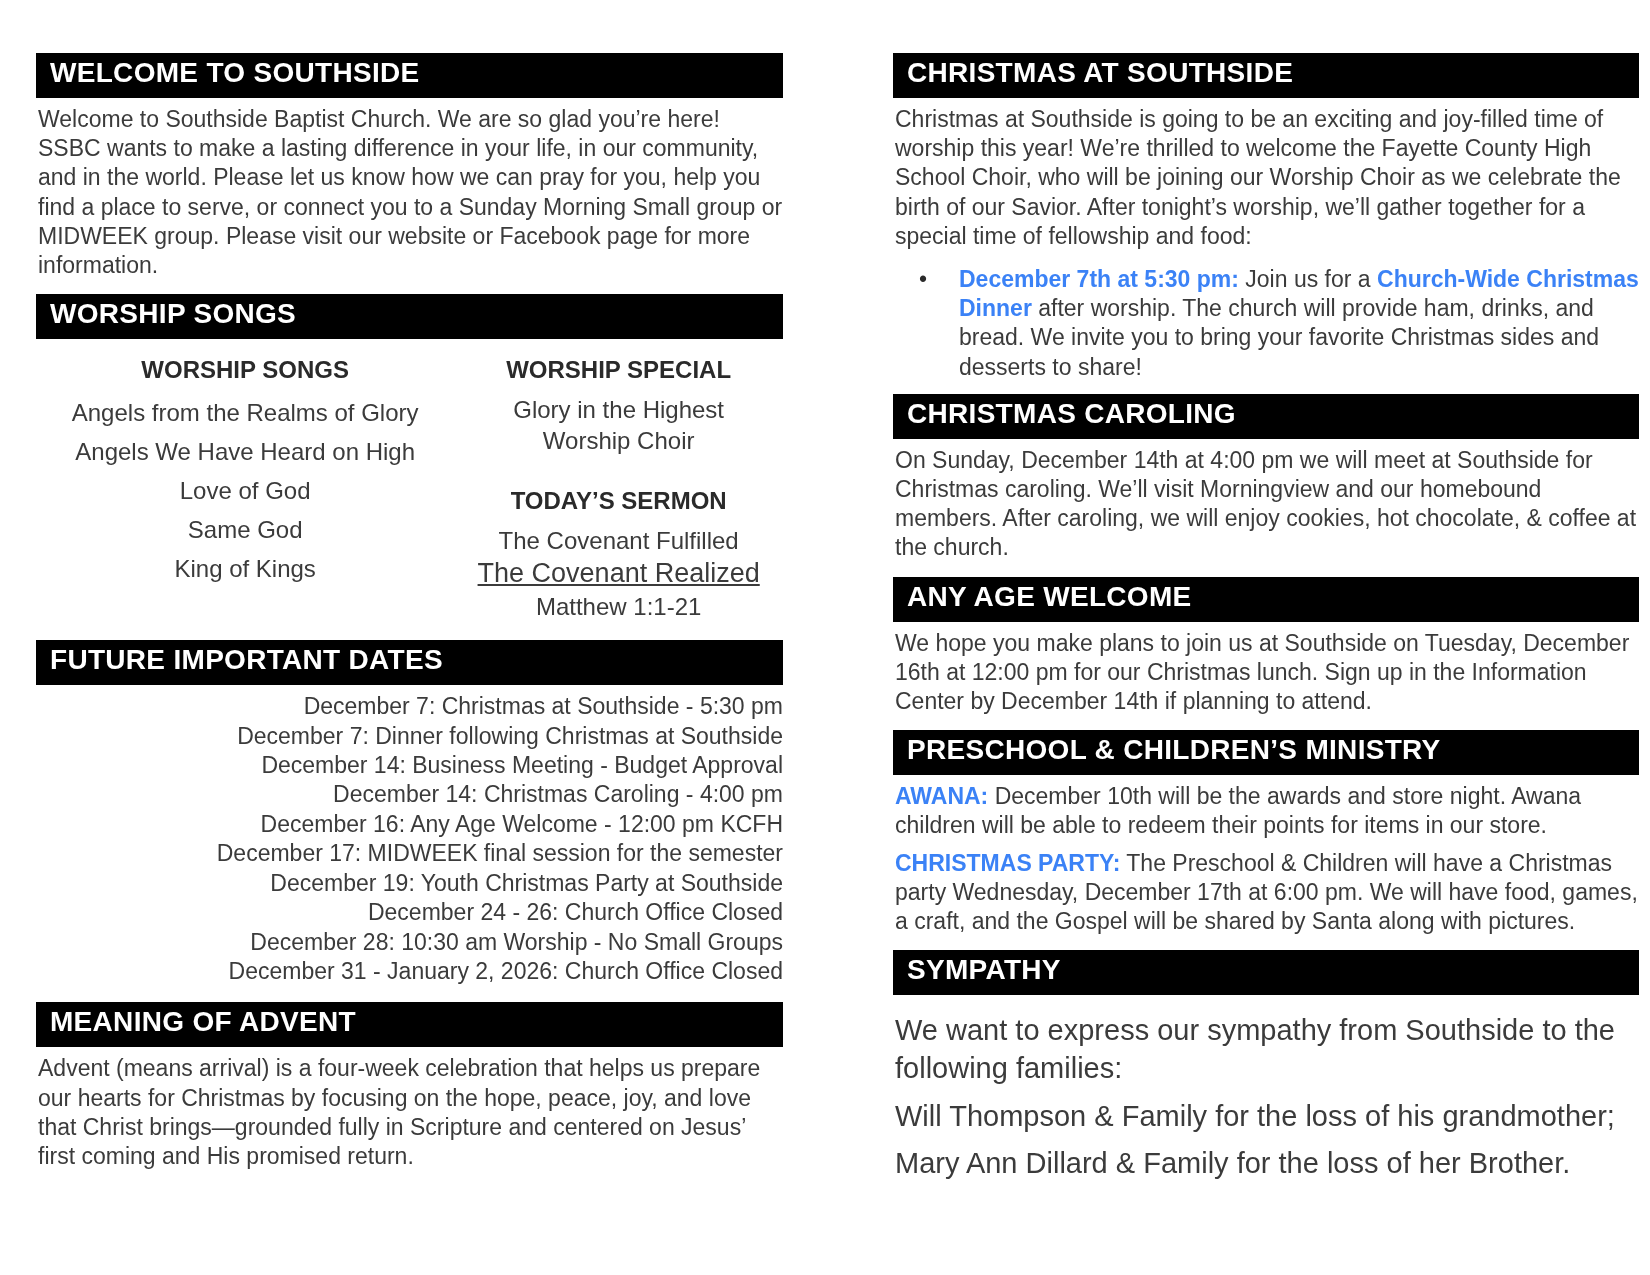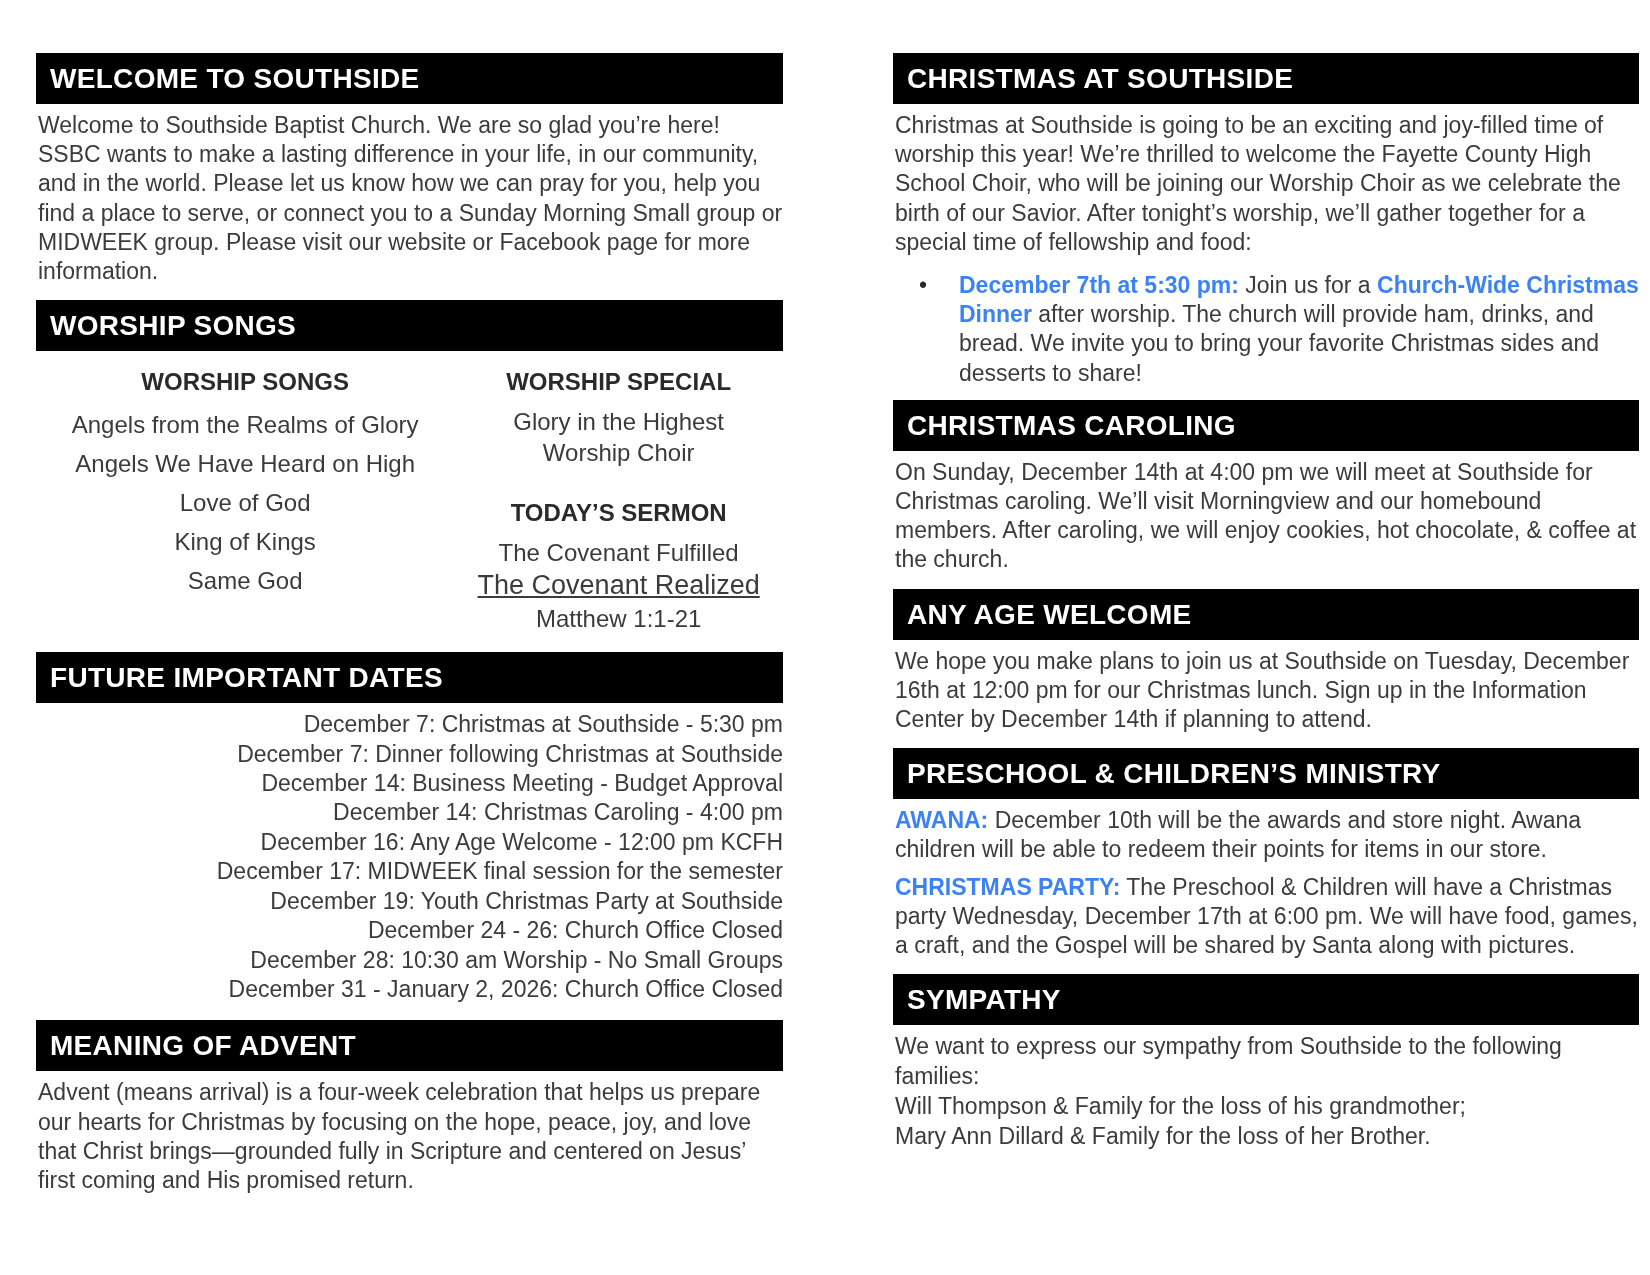--- a/index.html
+++ b/index.html
@@ -16,21 +16,21 @@
   .col { position:absolute; top:53px; }
   .col-left  { left:36px;  width:747px; }
   .col-right { left:893px; width:746px; }
 
   .bar {
     background:#000000;
     color:#ffffff;
     font-weight:700;
     font-size:28px;
     letter-spacing:0.3px;
-    padding:10px 14px 9px 14px;
+    padding:4px 14px 9px 14px;
     margin-bottom:5px;
   }
   .sec { margin-bottom:8px; }
 
   .body-text { font-size:23px; line-height:1.27; padding:2px 0 6px 2px; }
 
   
   .worship-grid { display:flex; padding:8px 0 10px 0; }
   .w-col-left  { width:56%; text-align:center; }
   .w-col-right { width:44%; text-align:center; }
@@ -44,21 +44,21 @@
   
   .dates-list { list-style:none; font-size:23px; line-height:1.28; padding:2px 0 8px 2px;text-align:right; }
 
   
   .bullet-item { display:flex; padding:8px 0 4px 26px; }
   .bullet-dot { width:40px; font-size:23px; line-height:1.27; color:#2a2a2a; }
   .bullet-text { flex:1; font-size:23px; line-height:1.27; }
 
   .bold-run { font-weight:700; color:#3b82f6; }
 
-  .sym-line { font-size:23px; line-height:1.3; }
+  .sym-line { font-size:29px; line-height:1.3;margin-top:10px; }
 </style>
 </head>
 <body>
 
 <div class="page">
 
   <div class="col col-left">
 
     <div class="sec">
       <div class="bar">
@@ -71,22 +71,22 @@
       <div class="bar">
         <span>WORSHIP SONGS</span>
       </div>
       <div class="worship-grid">
         <div class="w-col-left">
           <div class="w-head">WORSHIP SONGS</div>
           <ul class="songs">
               <li>Angels from the Realms of Glory</li>
               <li>Angels We Have Heard on High</li>
               <li>Love of God</li>
+              <li>Same God</li>
               <li>King of Kings</li>
-              <li>Same God</li>
             </ul>
         </div>
         <div class="w-col-right">
           <div class="w-head">WORSHIP SPECIAL</div>
           <div class="w-line">Glory in the Highest</div>
           <div class="w-line">Worship Choir</div>
           <div class="w-head w-head-sermon">TODAY’S SERMON</div>
           <div class="w-line">The Covenant Fulfilled</div>
           <div class="w-line w-line-small">The Covenant Realized</div>
           <div class="w-line">Matthew 1:1-21</div>

